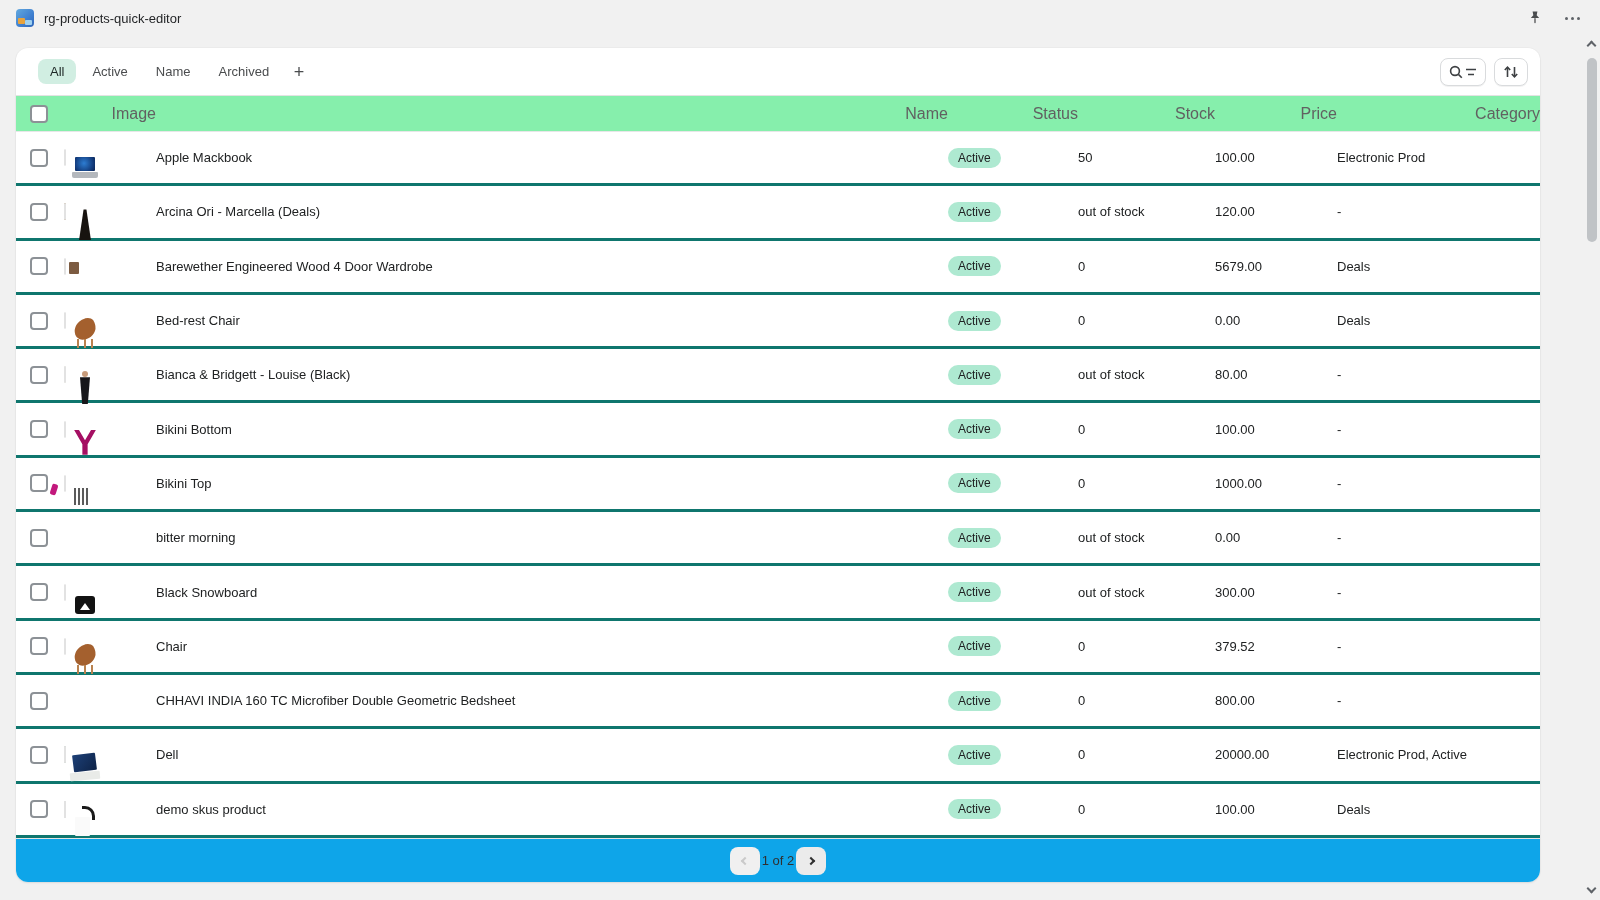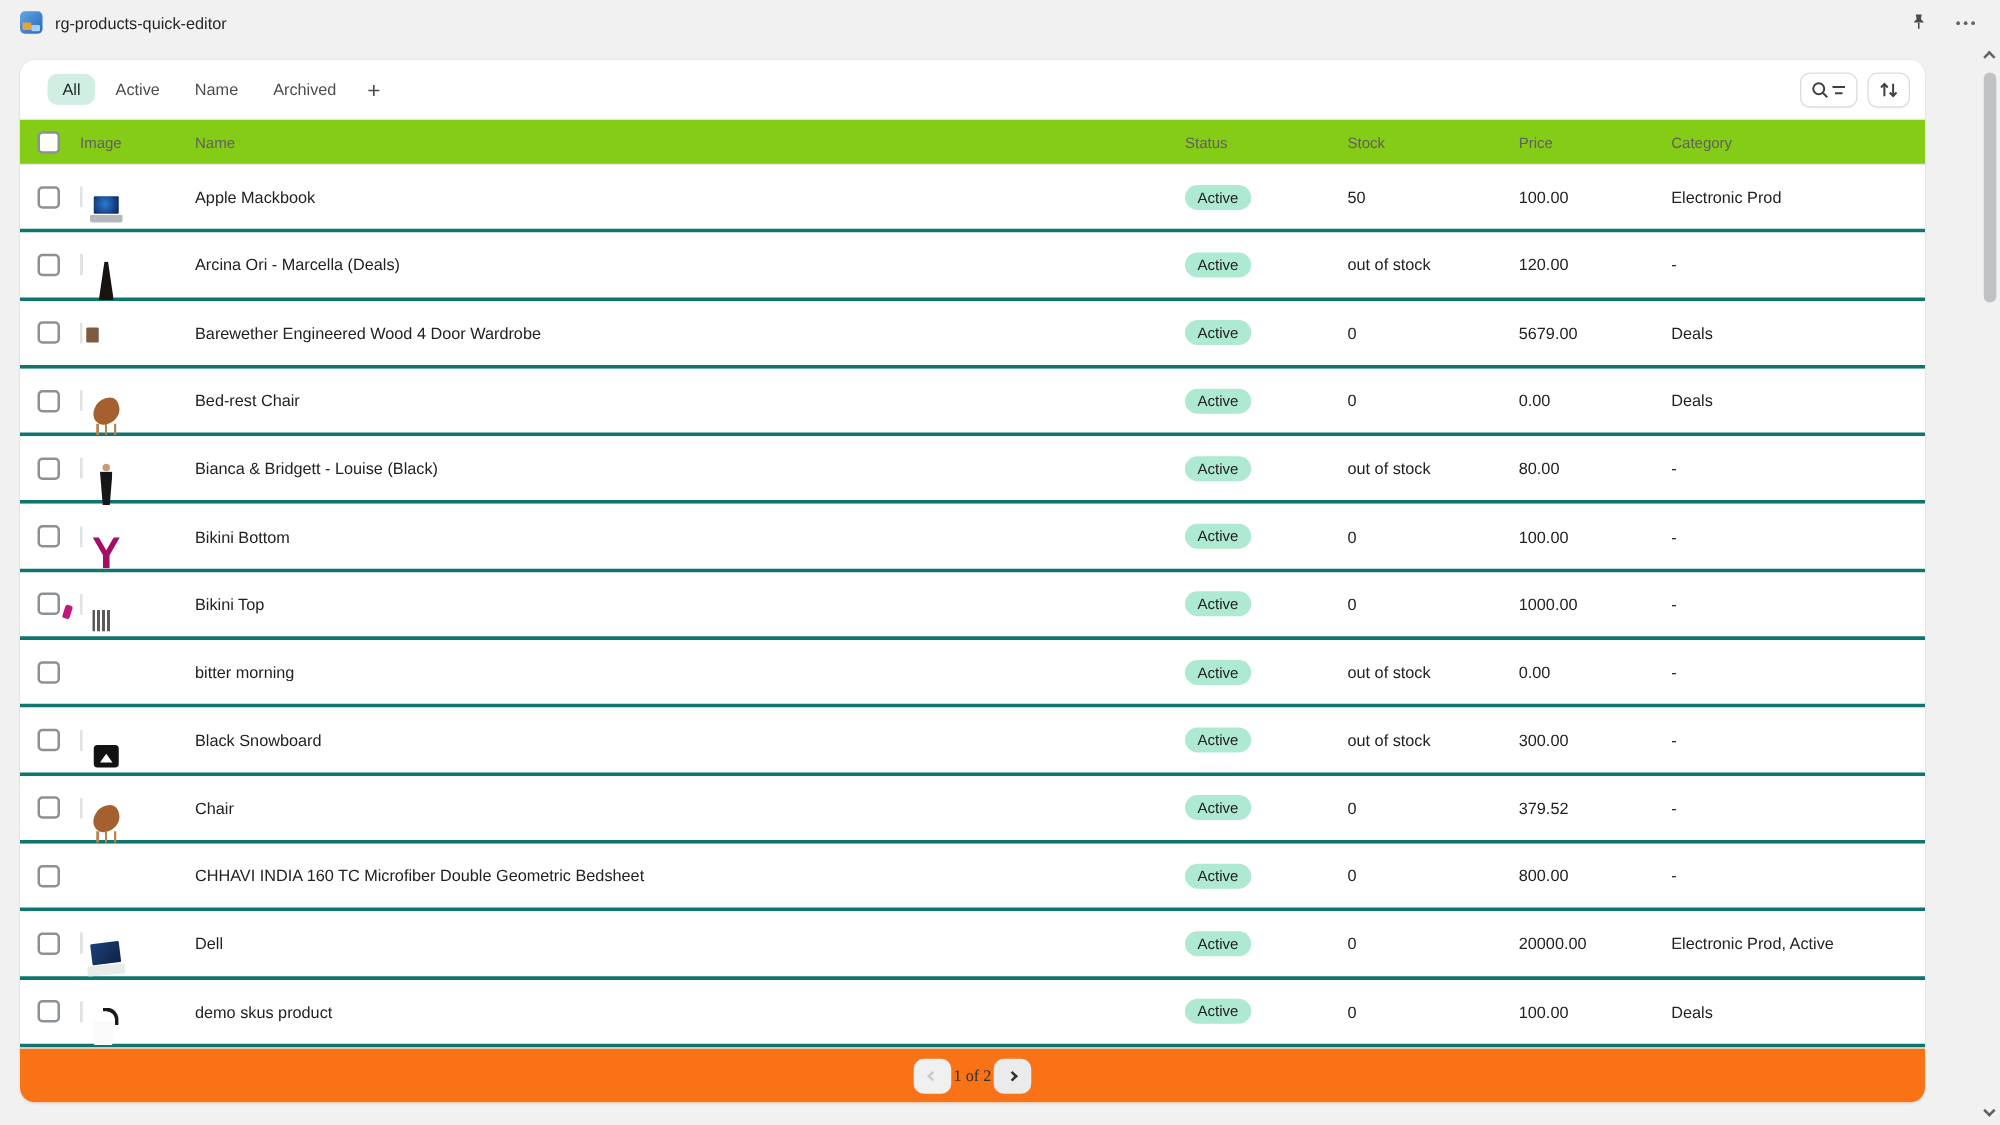--- a/index.html
+++ b/index.html
@@ -37,21 +37,21 @@
   .tab.selected { background:#d1eee2; color:#1c2624; }
   .tab-add { width:28px; height:28px; display:flex; align-items:center; justify-content:center;
     border-radius:8px; cursor:pointer; color:#4a4c4e; font-size:18px; line-height:1; }
   .tabs-actions { margin-left:auto; display:flex; gap:8px; }
   .tool-btn { height:28px; background:#fff; border:1px solid #d9dbdd; border-radius:8px;
     box-shadow:0 1px 0 rgba(0,0,0,.05); display:flex; align-items:center; justify-content:center;
     cursor:pointer; padding:0 6px; }
 
   
   .grid-row { display:grid; grid-template-columns:48px 92px 1fr 130px 137px 122px 203px; align-items:center; }
-  .thead { height:36px; background:#84cc16; border-bottom:1px solid #e7e7e8; font-size:12px; color:#616161; }
+  .thead { height:36px; background:#86efac; border-bottom:1px solid #e7e7e8; font-size:16px; color:#616161;text-align:right; }
   .rows-viewport { height:706px; overflow:hidden; }
   .trow { height:54.3px; border-bottom:3px solid #0f766e; font-size:13px; color:#202223; cursor:pointer; background:#fff; }
   .cb-cell { display:flex; justify-content:flex-end; padding-right:16px; }
   .checkbox { width:18px; height:18px; border:2px solid #8c9196; border-radius:4px; background:#fff; cursor:pointer; }
 
   .pimg { width:40px; height:40px; border-radius:8px; border:1px solid #e2e2e2; background:#fff;
     position:relative; overflow:hidden; }
   .pimg::before, .pimg::after { content:""; position:absolute; }
 
   .img-laptop::before { left:10px; top:7px; width:20px; height:14px; border-radius:1px;
@@ -104,22 +104,22 @@
   .img-bag { background:#d8d8d8; }
   .img-bag::before { left:10px; top:15px; width:15px; height:19px; background:#fafafa; border-radius:1px; }
   .img-bag::after { left:17px; top:4px; width:10px; height:11px; border:3px solid #1a1a1a;
     border-bottom:none; border-left:none; border-radius:0 10px 0 0; }
 
   .badge { display:inline-block; background:#aee9d1; color:#202223; font-size:12px;
     padding:3px 10px; border-radius:10px; }
   .cell-pad { padding-right:10px; white-space:nowrap; overflow:hidden; text-overflow:ellipsis; }
 
   
-  .tfoot { height:44px; background:#f97316; border-top:1px solid #e3e3e3;
-    display:flex; align-items:center; justify-content:center; gap:2px;font-family:Liberation Serif, serif; }
+  .tfoot { height:44px; background:#0ea5e9; border-top:1px solid #e3e3e3;
+    display:flex; align-items:center; justify-content:center; gap:2px; }
   .page-btn { width:30px; height:28px; border-radius:8px; background:#ebebeb; display:flex;
     align-items:center; justify-content:center; cursor:pointer; }
   .page-btn .chev { width:6px; height:6px; }
   .page-btn.disabled { background:#f0f0f0; color:#cacaca; cursor:default; }
   .page-btn.enabled { color:#303030; }
   .page-label { font-size:13px; color:#303030; }
 
   svg { display:block; }
 </style>
 </head>

